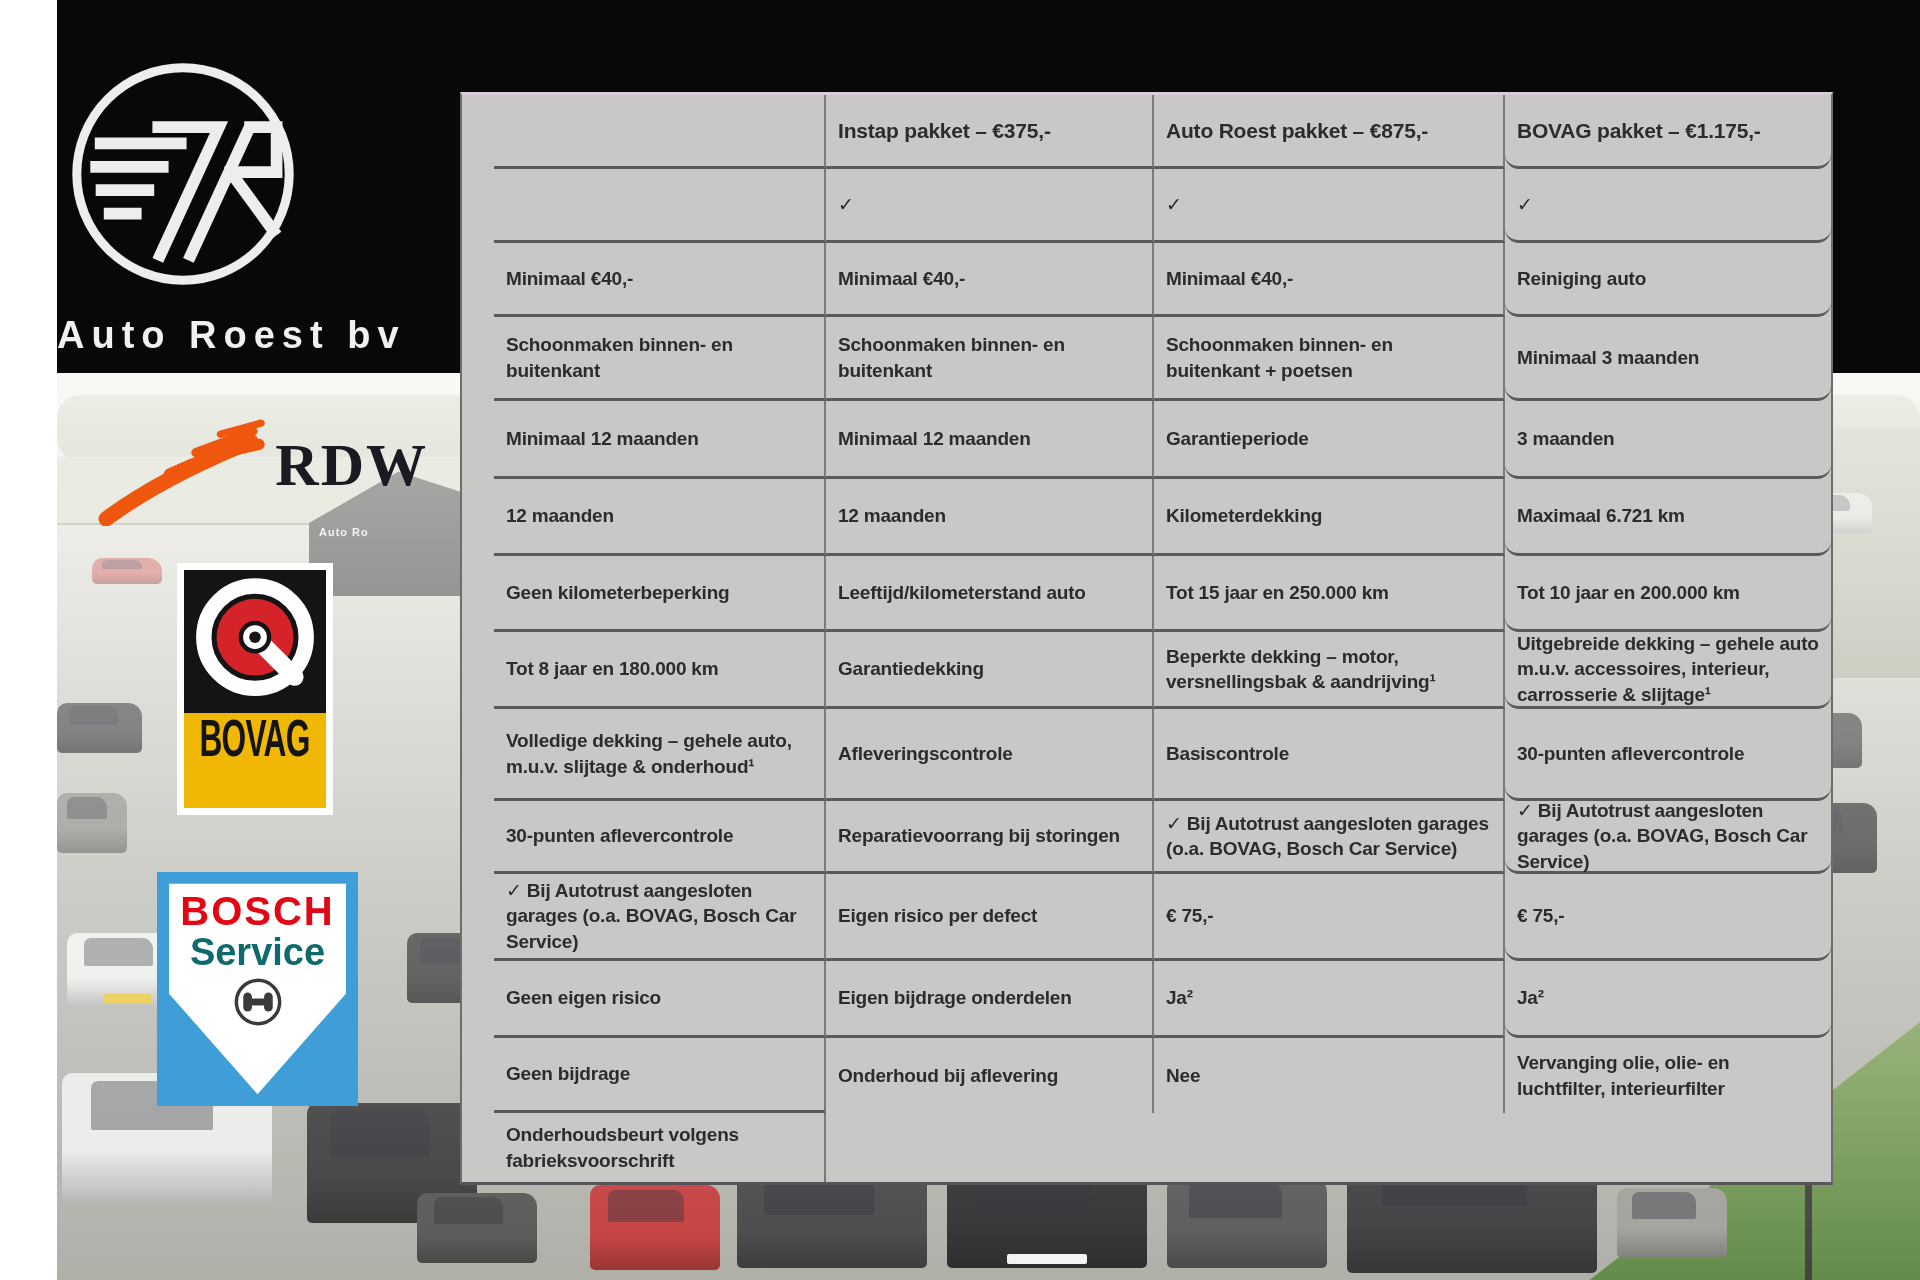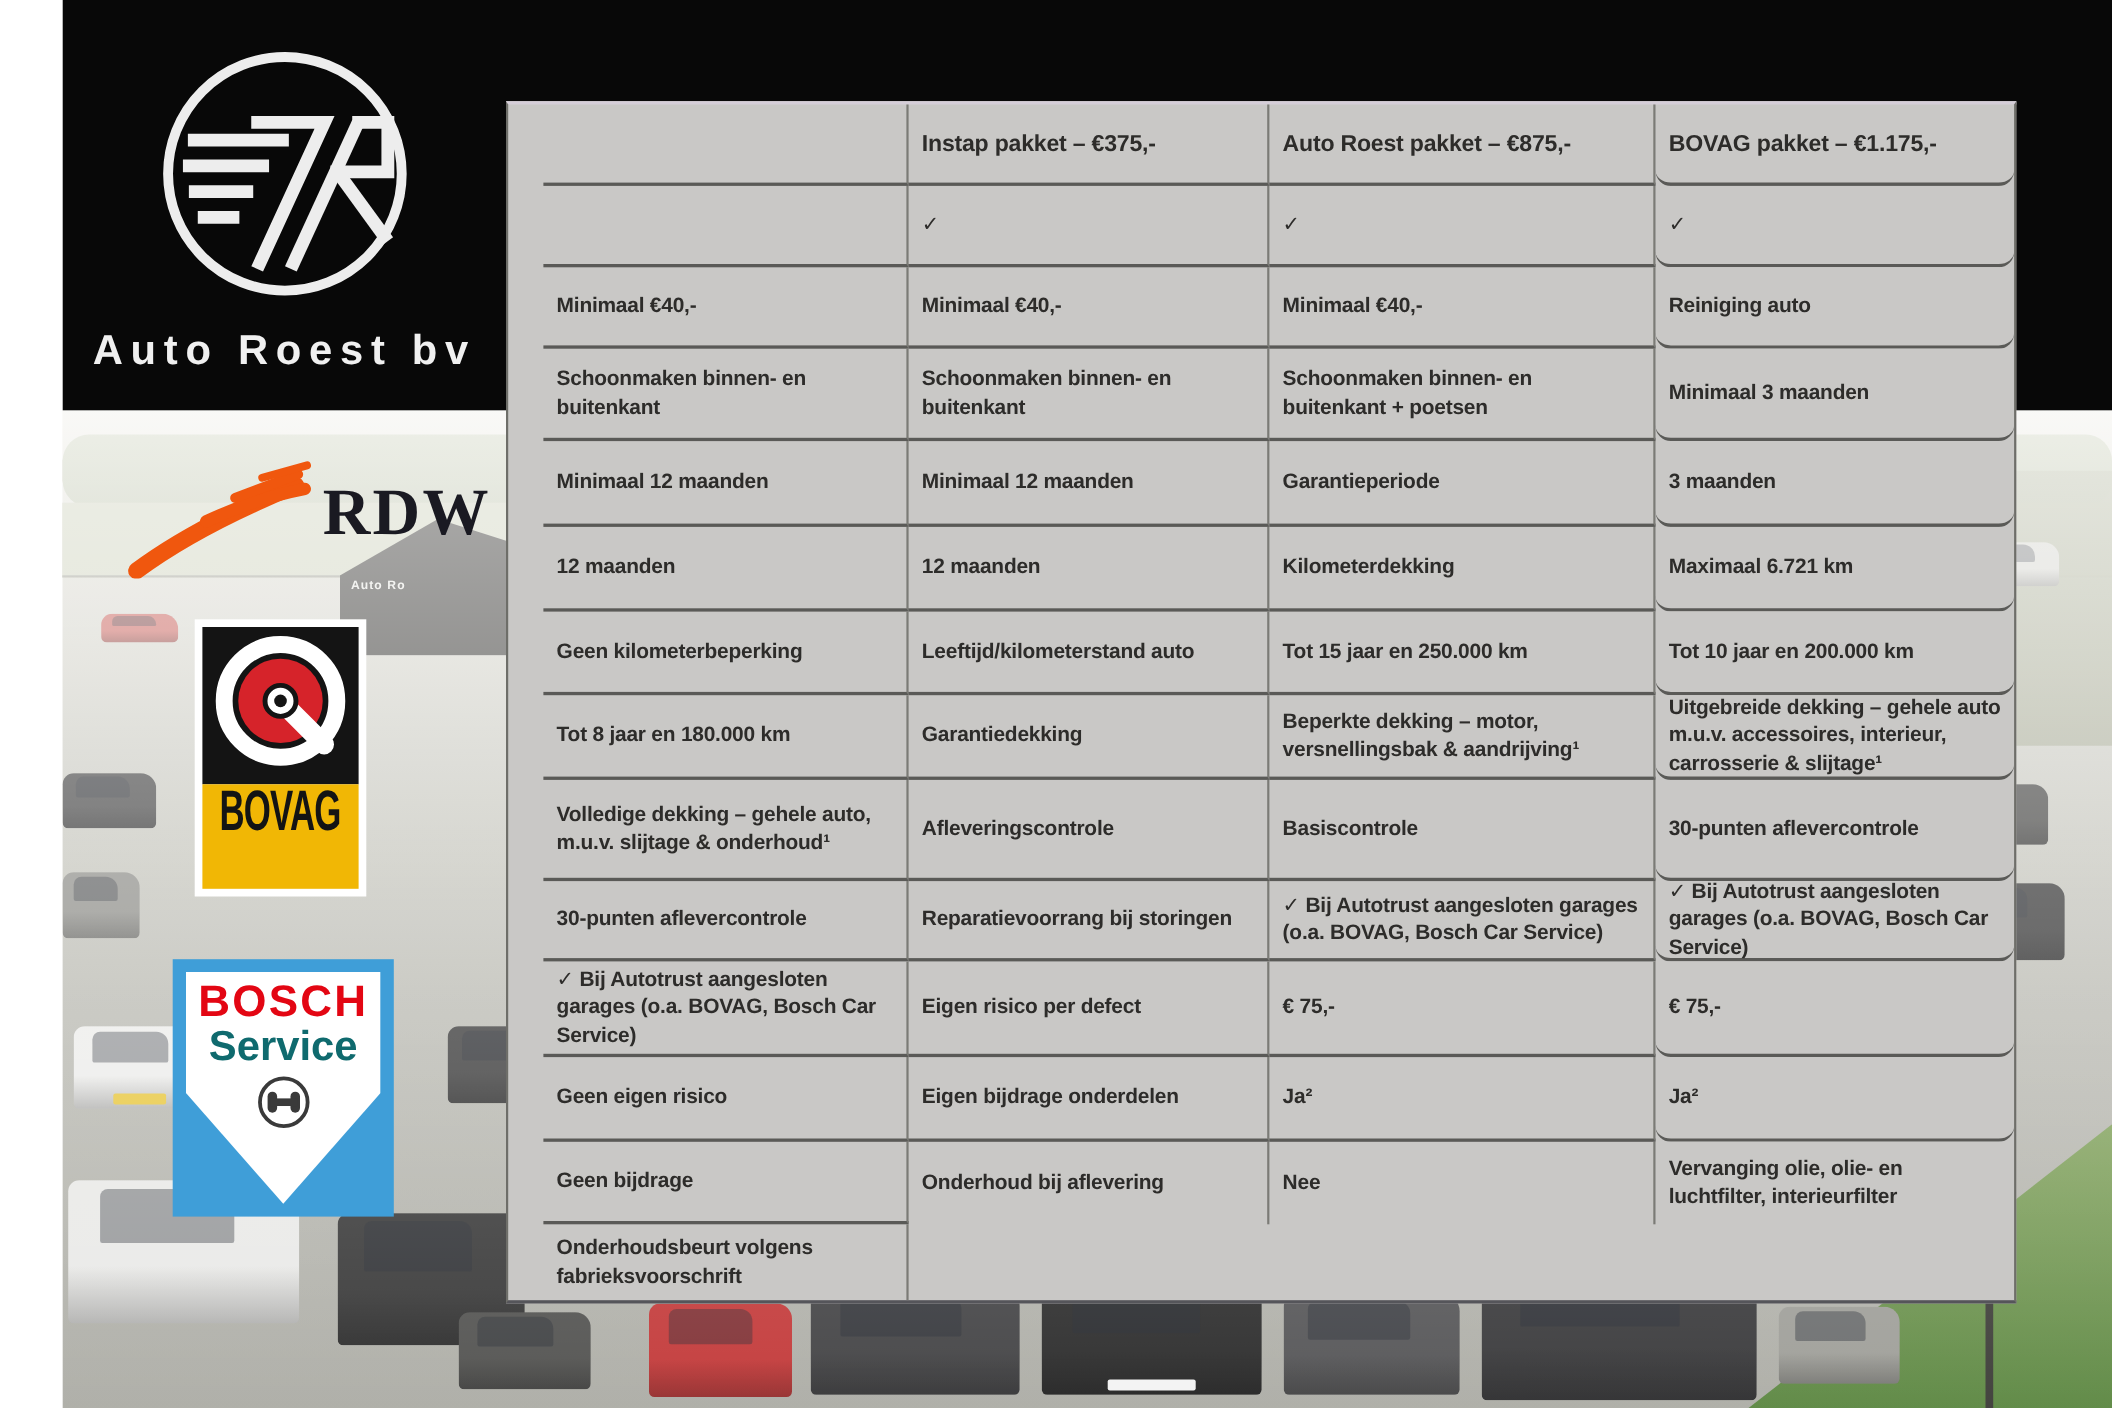--- a/index.html
+++ b/index.html
@@ -28,26 +28,26 @@
         clip-path:polygon(100% 16%,100% 100%,20% 100%);}
   .photo .pole{position:absolute;left:1748px;top:300px;width:7px;height:607px;background:#34342f;}
   .car{position:absolute;border-radius:10px 14px 5px 5px;}
   .car .win{position:absolute;left:14%;top:6%;width:58%;height:38%;
         background:rgba(28,33,42,.42);border-radius:7px 11px 2px 2px;}
   .car .plate{position:absolute;left:30%;bottom:4px;width:40%;height:10px;border-radius:2px;}
   .photo .wash{position:absolute;inset:0;pointer-events:none;
         background:linear-gradient(180deg,rgba(255,255,255,.62) 0%,rgba(255,255,255,.34) 42%,rgba(255,255,255,.08) 100%);}
 
   
-  .logo-autoroest{position:absolute;left:57px;top:0;width:403px;height:373px;z-index:5;
-        display:flex;flex-direction:column;align-items:center;justify-content:center;gap:14px;}
+  .logo-autoroest{position:absolute;left:57px;top:16px;width:403px;height:373px;z-index:5;
+        display:flex;flex-direction:column;justify-content:center;gap:14px;}
   .dealer-name{color:var(--logo-white,#f0f0f0);font-size:38px;font-weight:700;letter-spacing:7px;white-space:nowrap;}
 
   
-  .logo-rdw{position:absolute;left:116px;top:418px;width:330px;height:108px;z-index:5;
+  .logo-rdw{position:absolute;left:98px;top:418px;width:330px;height:108px;z-index:5;
         display:flex;align-items:center;}
   .rdw-word{font-family:"Liberation Serif","DejaVu Serif",serif;font-weight:700;font-size:60px;
         color:var(--rdw-text,#1a1a22);letter-spacing:2px;margin-left:4px;margin-top:-14px;}
 
   
   .logo-bovag{position:absolute;left:177px;top:563px;width:156px;height:252px;z-index:5;
         background:#ffffff;padding:7px;box-sizing:border-box;display:flex;flex-direction:column;}
   .bovag-top{flex:1 1 60%;background:var(--bovag-black,#141414);display:flex;align-items:center;justify-content:center;}
   .bovag-bottom{flex:1 1 40%;background:var(--bovag-yellow,#f1b705);display:flex;align-items:flex-start;justify-content:center;overflow:hidden;}
   .bovag-word{color:#141414;font-weight:700;font-size:44px;letter-spacing:-1px;

